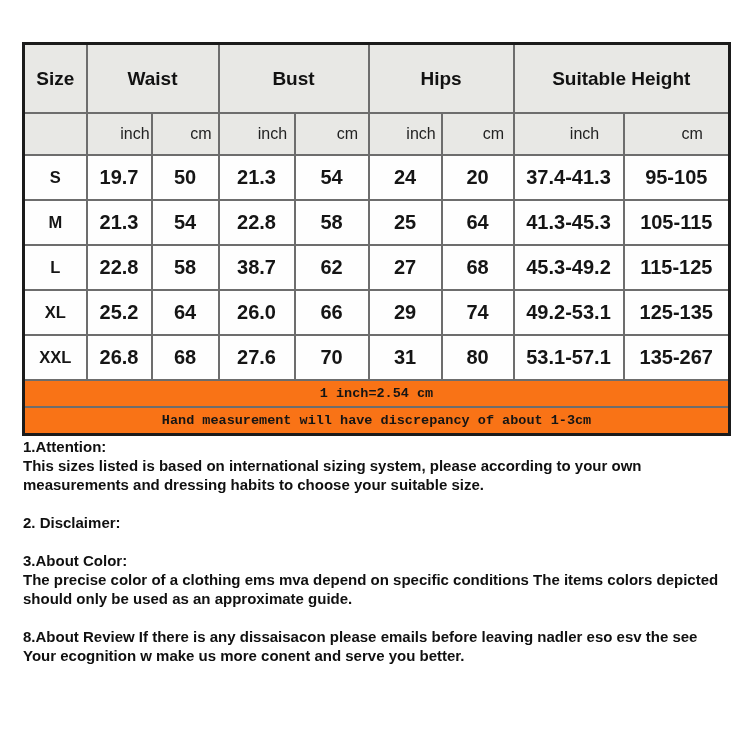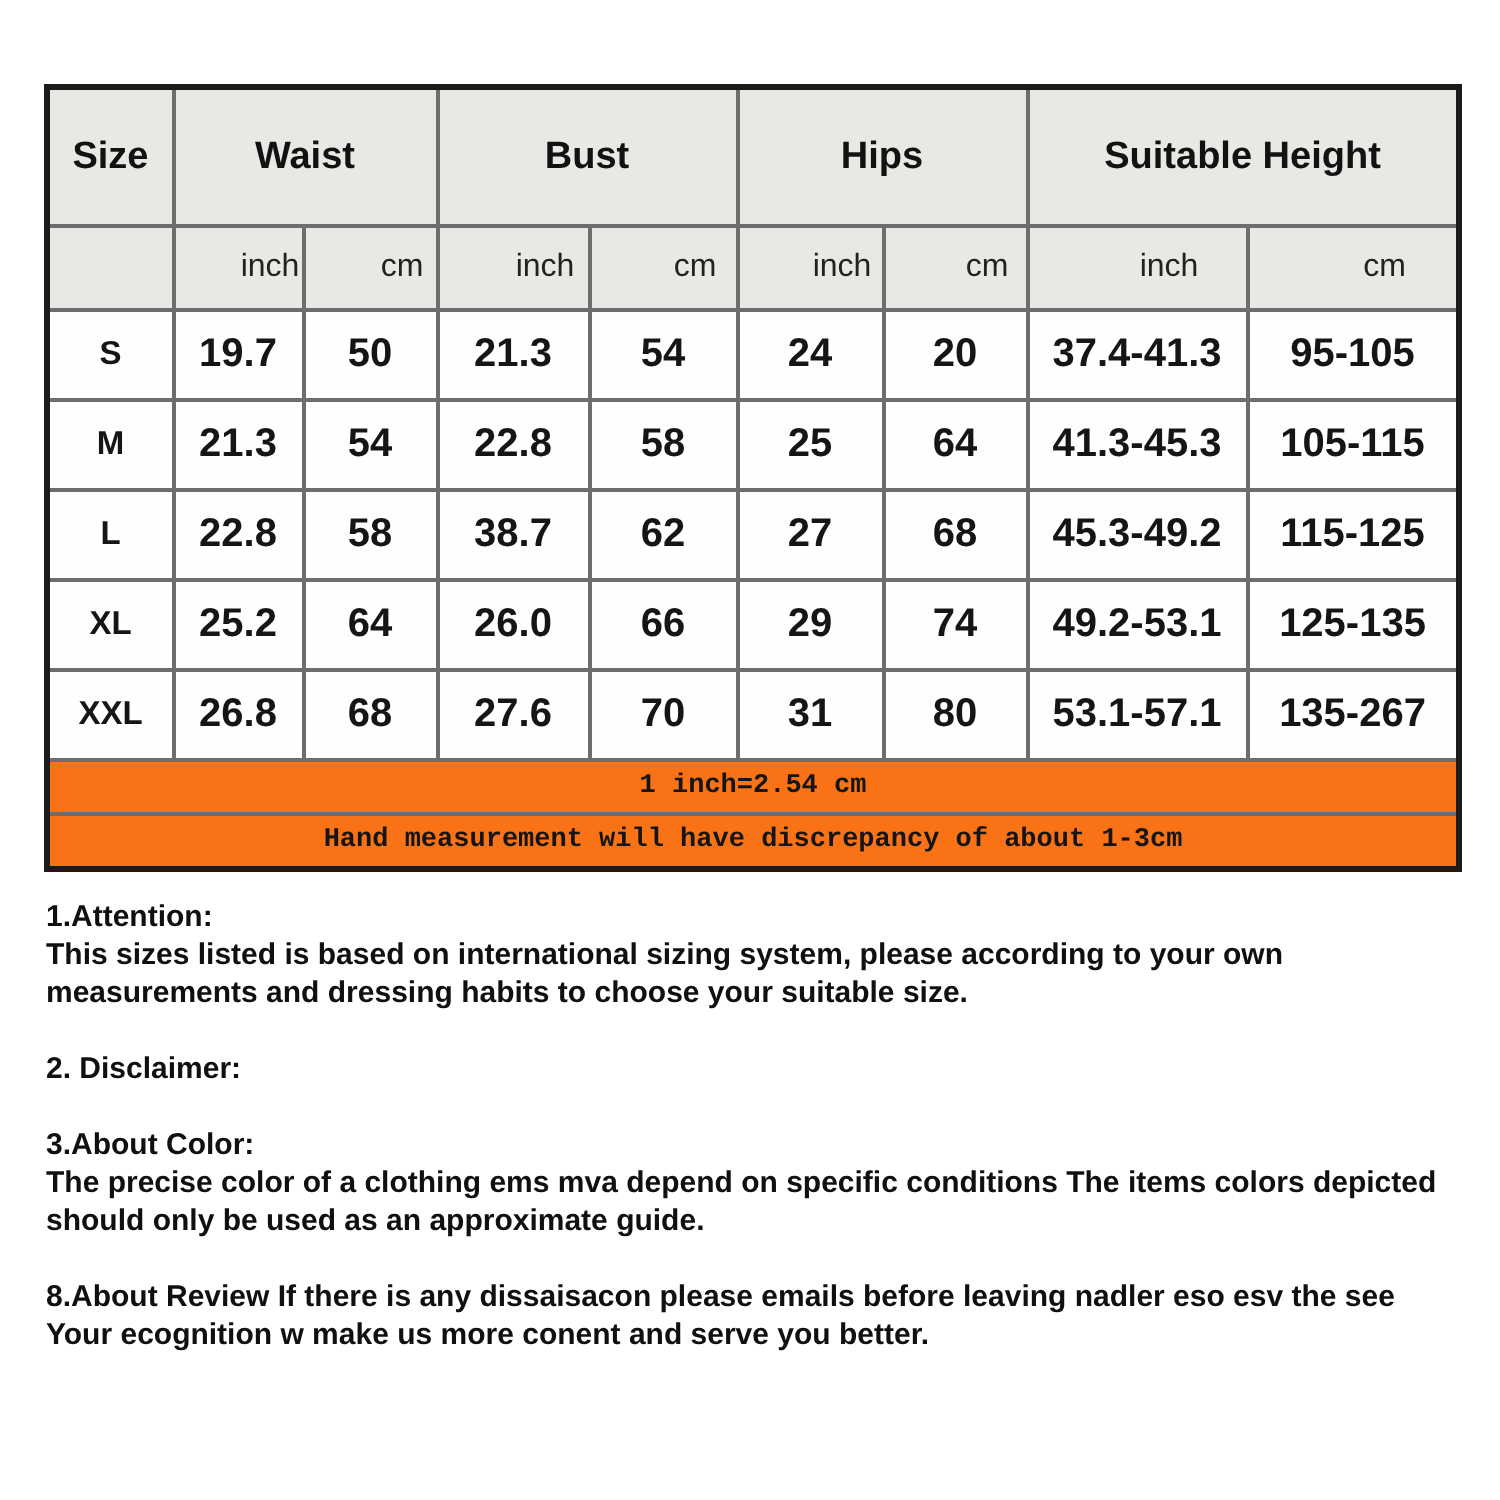--- a/index.html
+++ b/index.html
@@ -59,21 +59,21 @@
   }
   tr.footnote-row td {
     height: 25px;
     background: #f97316;
     font-family: "Liberation Mono", monospace;
     font-weight: bold;
     font-size: 13.5px;
     letter-spacing: 0px;
   }
   .notes {
-    margin: 13px 22px 0 23px;
+    margin: 1px 22px 0 23px;
     font-size: 15px;
     line-height: 19px;
     font-weight: bold;
     color: #101010;
   }
   .note {
     margin: 0 0 19px 0;
   }
   .note-heading {
     font-weight: bold;

